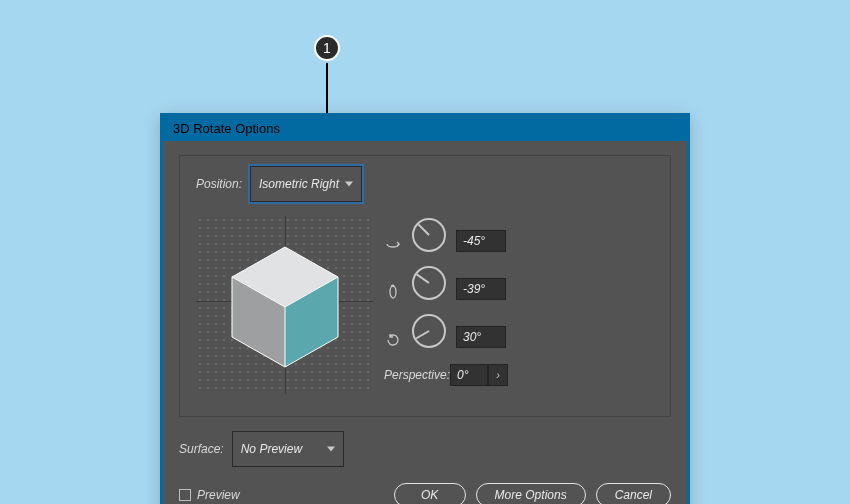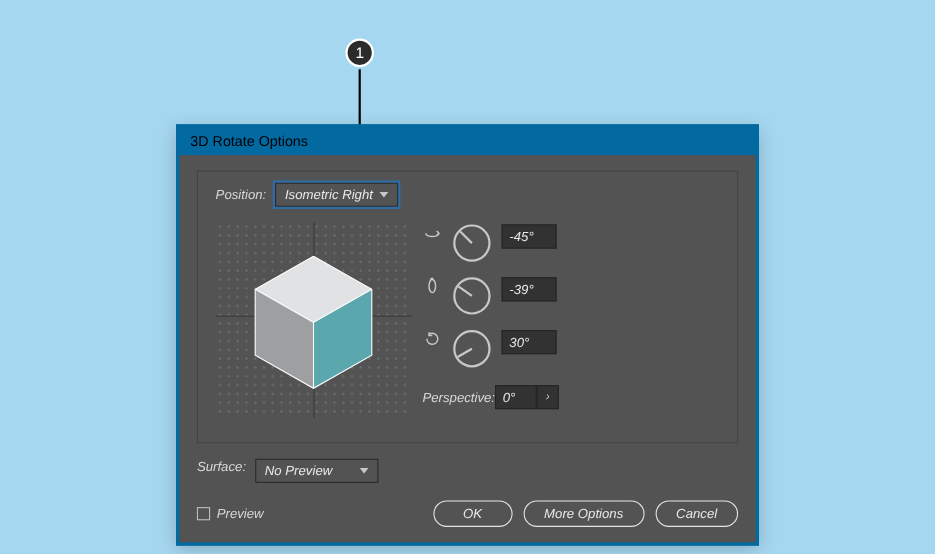--- a/index.html
+++ b/index.html
@@ -65,21 +65,21 @@
     display: flex; align-items: center; gap: 8px;
     margin-bottom: 14px;
   }
   .lbl { font-size: 12px; color: #d8d8d8; }
   .sel {
     background: #535353;
     border: 1px solid #2a2a2a;
     outline: 2px solid #2e6ca6;
     color: #e8e8e8;
     font-size: 12px;
-    height: 22px;
+    height: 36px;
     display: flex; align-items: center;
     padding: 0 22px 0 8px;
     position: relative;
     min-width: 112px;
   }
   .sel .caret {
     position: absolute; right: 8px; top: 50%; transform: translateY(-50%);
     width: 0; height: 0;
     border-left: 4px solid transparent;
     border-right: 4px solid transparent;
@@ -108,21 +108,21 @@
   .cube-area::after { 
     height: 1px; width: 100%; top: 48%; left: 0;
   }
   .cube { position: relative; z-index: 2; }
   .dials {
     flex: 1;
     display: flex; flex-direction: column; gap: 14px;
     padding-top: 2px;
   }
   .dial-row {
-    display: flex; align-items: flex-start; gap: 10px;
+    display: flex; align-items: flex-end; gap: 10px;
   }
   .rot-icon {
     width: 18px; display: flex; justify-content: center;
   }
   .dial {
     width: 34px; height: 34px;
     border: 2px solid #c8c8c8;
     border-radius: 50%;
     position: relative;
   }
@@ -146,21 +146,21 @@
     display: flex; align-items: center; gap: 0; margin-top: 2px;
   }
   .arrow-btn {
     width: 20px; height: 22px;
     background: #323232;
     border: 1px solid #242424;
     display: flex; align-items: center; justify-content: center;
     color: #c8c8c8; font-size: 11px;
   }
   .row-surface {
-    display: flex; gap: 8px;
+    display: flex; align-items: center; gap: 8px;
     margin-top: 14px;
   }
   .footer {
     display: flex; align-items: center;
     margin-top: 16px;
   }
   .chk {
     display: flex; align-items: center; gap: 6px;
     font-size: 12px; color: #d8d8d8;
   }

